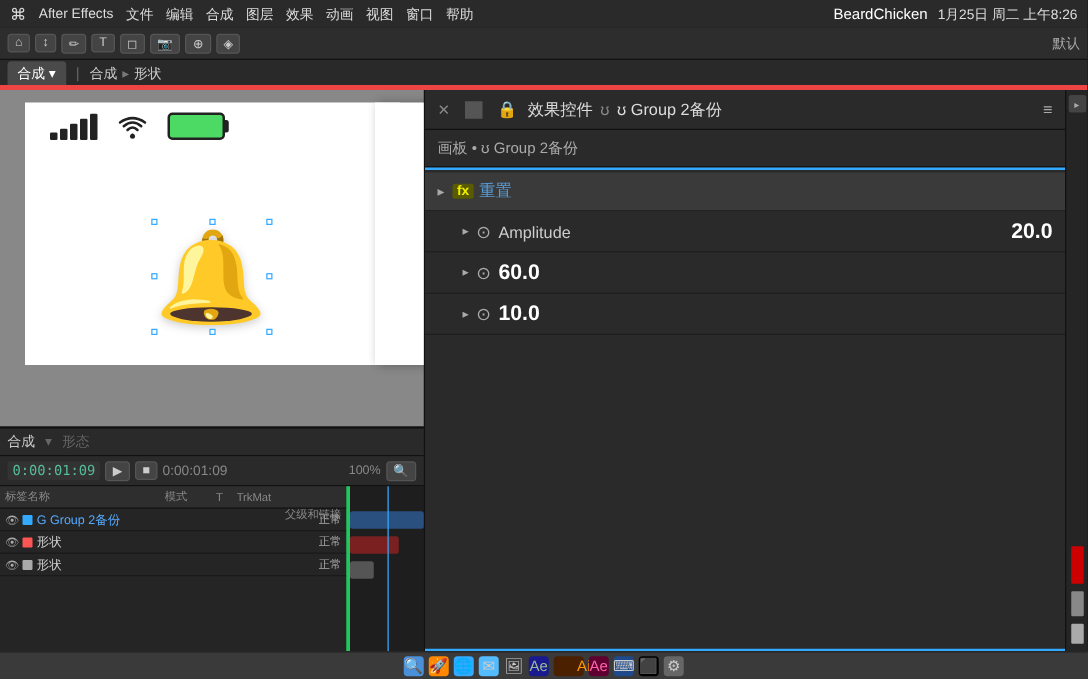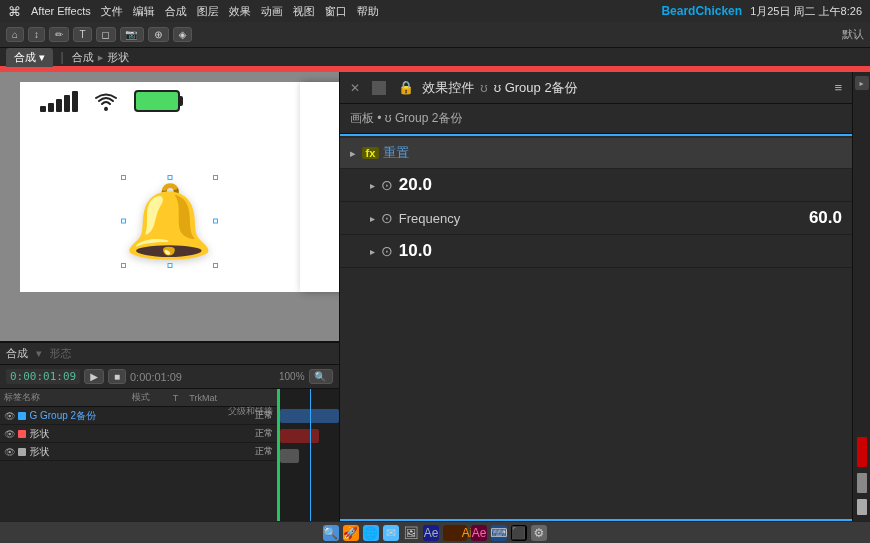--- a/index.html
+++ b/index.html
@@ -49,21 +49,21 @@
     }
 
     
     .app-toolbar2 {
       height: 24px;
       background: #292929;
       display: flex;
       align-items: center;
       padding: 0 6px;
       gap: 4px;
-      border-bottom: 6px solid #ef4444;
+      border-bottom: 4px solid #ef4444;
     }
 
     
     .main-content {
       display: flex;
       height: calc(543px - 22px - 26px - 24px - 22px);
     }
 
     
     .left-panel {
@@ -413,21 +413,21 @@
     <span>编辑</span>
     <span>合成</span>
     <span>图层</span>
     <span>效果</span>
     <span>动画</span>
     <span>视图</span>
     <span>窗口</span>
     <span>帮助</span>
   </div>
   <div class="menu-bar-right">
-    <span style="font-weight:bold;color:#0ea5e9;font-size:12px;">BeardChicken</span>
+    <span style="font-weight:normal;color:#ffffff;font-size:12px;">BeardChicken</span>
     <span>1月25日 周二 上午8:26</span>
   </div>
 </div>
 
 <div class="app-toolbar">
   <button class="toolbar-btn">⌂</button>
   <button class="toolbar-btn">↕</button>
   <button class="toolbar-btn">✏</button>
   <button class="toolbar-btn">T</button>
   <button class="toolbar-btn">◻</button>
@@ -582,27 +582,27 @@
 
     <div class="effect-row main-effect">
       <span style="color:#aaa;margin-right:6px;font-size:11px;">▸</span>
       <span class="fx-badge">fx</span>
       <span class="effect-reset">重置</span>
     </div>
 
     <div class="param-row">
       <span class="param-arrow">▸</span>
       <span class="param-icon">⊙</span>
+      <span class="param-label">Amplitude</span>
       <span class="param-value">20.0</span>
     </div>
 
     <div class="param-row">
       <span class="param-arrow">▸</span>
       <span class="param-icon">⊙</span>
-      <span class="param-label">Frequency</span>
       <span class="param-value">60.0</span>
     </div>
 
     <div class="param-row">
       <span class="param-arrow">▸</span>
       <span class="param-icon">⊙</span>
       <span class="param-value">10.0</span>
     </div>
 
     <div style="flex:1;"></div>

